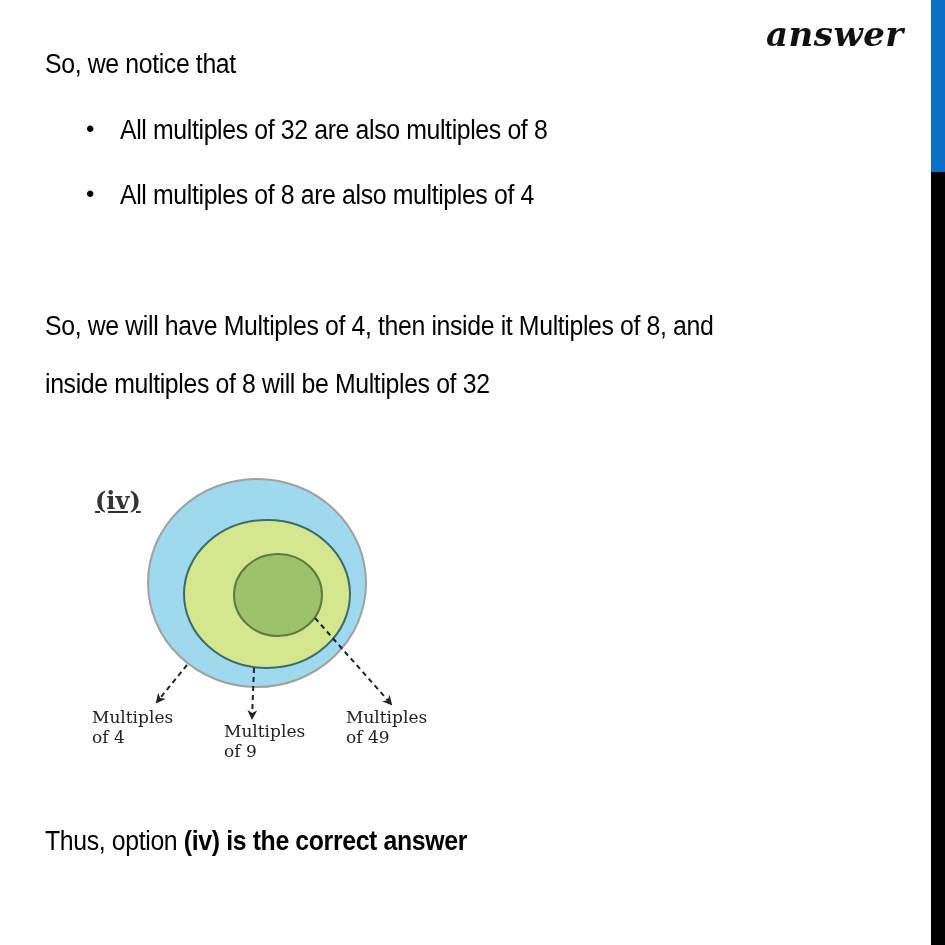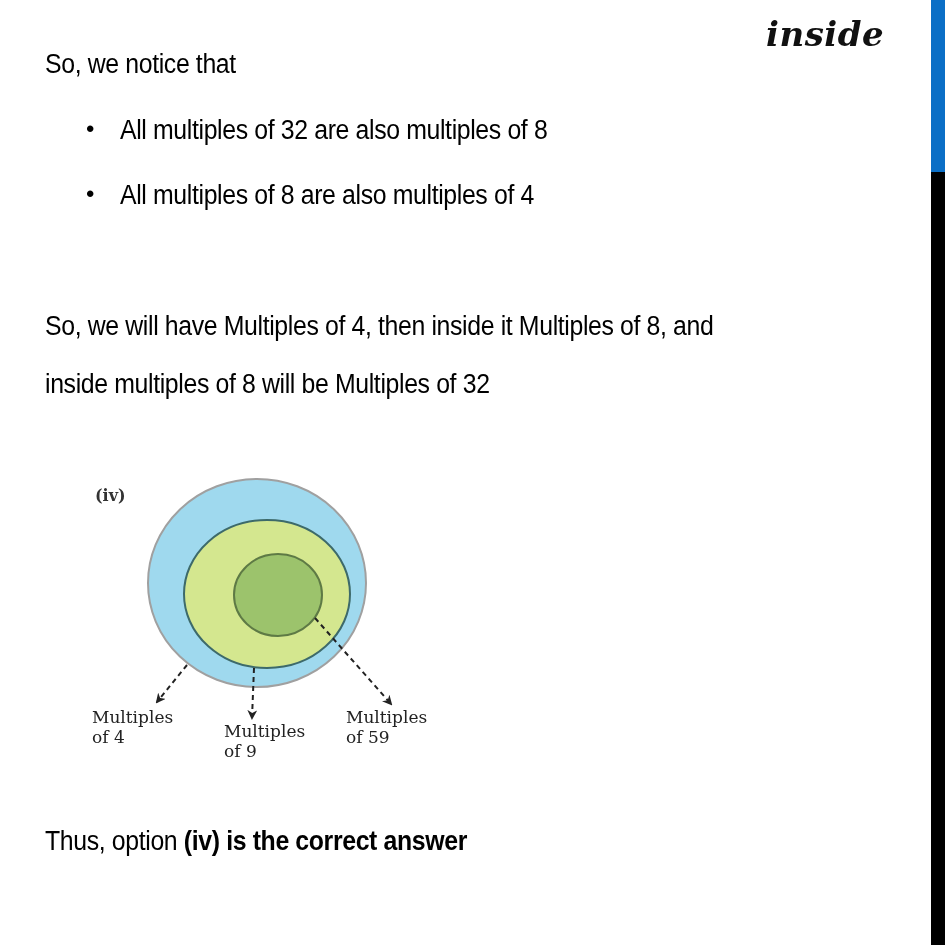--- a/index.html
+++ b/index.html
@@ -71,32 +71,33 @@
       font-family: "DejaVu Serif", "Liberation Serif", serif;
       font-size: 17px;
       line-height: 20px;
       color: #222;
       white-space: nowrap;
     }
     .roman {
       position: absolute;
       font-family: "DejaVu Serif", "Liberation Serif", serif;
       font-weight: bold;
-      font-size: 16px;
+      font-size: 24px;
       color: #333;
+      text-decoration: underline;
     }
   </style>
 </head>
 <body>
 
 <div class="side-strip">
   <div class="blue"></div>
 </div>
 
-<div class="logo">inside</div>
+<div class="logo">answer</div>
 
 <div class="text" style="left:45px; top:48px;">So, we notice that</div>
 
 <div class="bullet" style="left:86px; top:113px;">•</div>
 <div class="text" style="left:120px; top:114px;">All multiples of 32 are also multiples of 8</div>
 
 <div class="bullet" style="left:86px; top:178px;">•</div>
 <div class="text" style="left:120px; top:179px;">All multiples of 8 are also multiples of 4</div>
 
 <div class="text" style="left:45px; top:310px;">So, we will have Multiples of 4, then inside it Multiples of 8, and</div>
@@ -126,17 +127,17 @@
   <div class="dlabel" style="left:12px; top:237px;">
     <div>Multiples</div>
     <div>of 4</div>
   </div>
   <div class="dlabel" style="left:144px; top:251px;">
     <div>Multiples</div>
     <div>of 9</div>
   </div>
   <div class="dlabel" style="left:266px; top:237px;">
     <div>Multiples</div>
-    <div>of 59</div>
+    <div>of 49</div>
   </div>
 </div>
 
 <div class="text" style="left:45px; top:825px;"><span>Thus, option </span><span class="bold">(iv) is the correct answer</span></div>
 
 </body></html>

